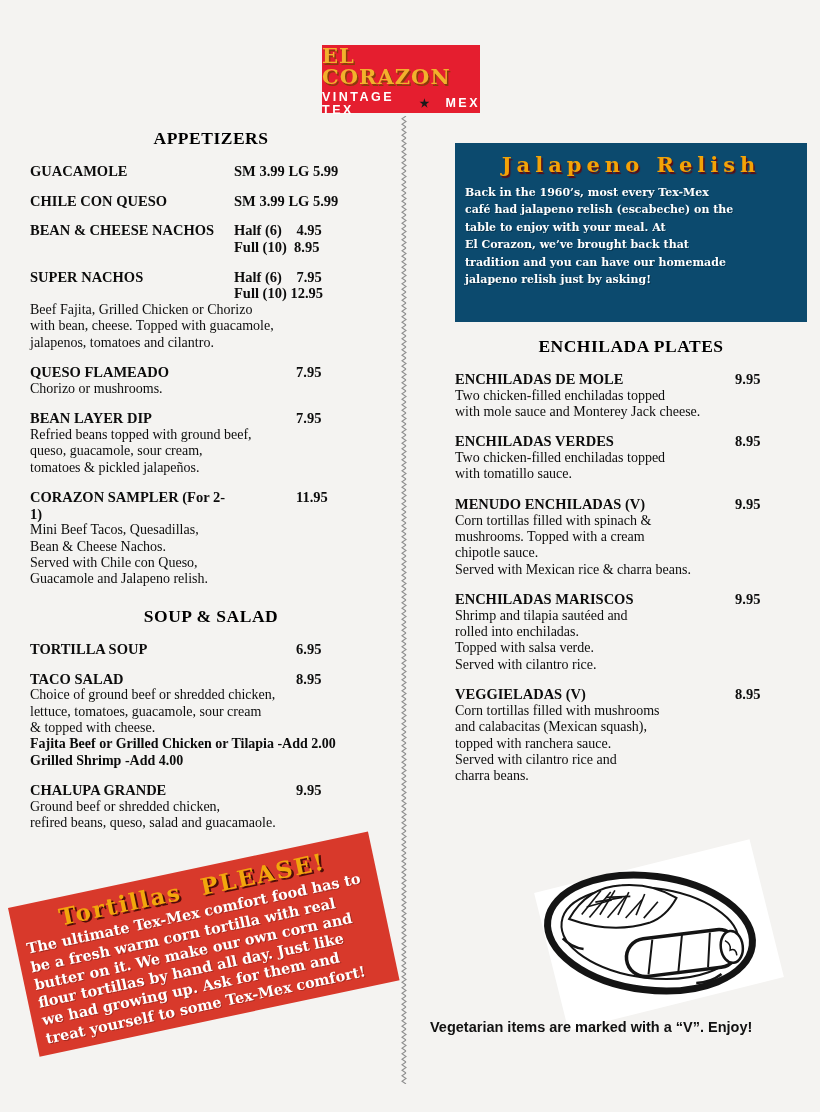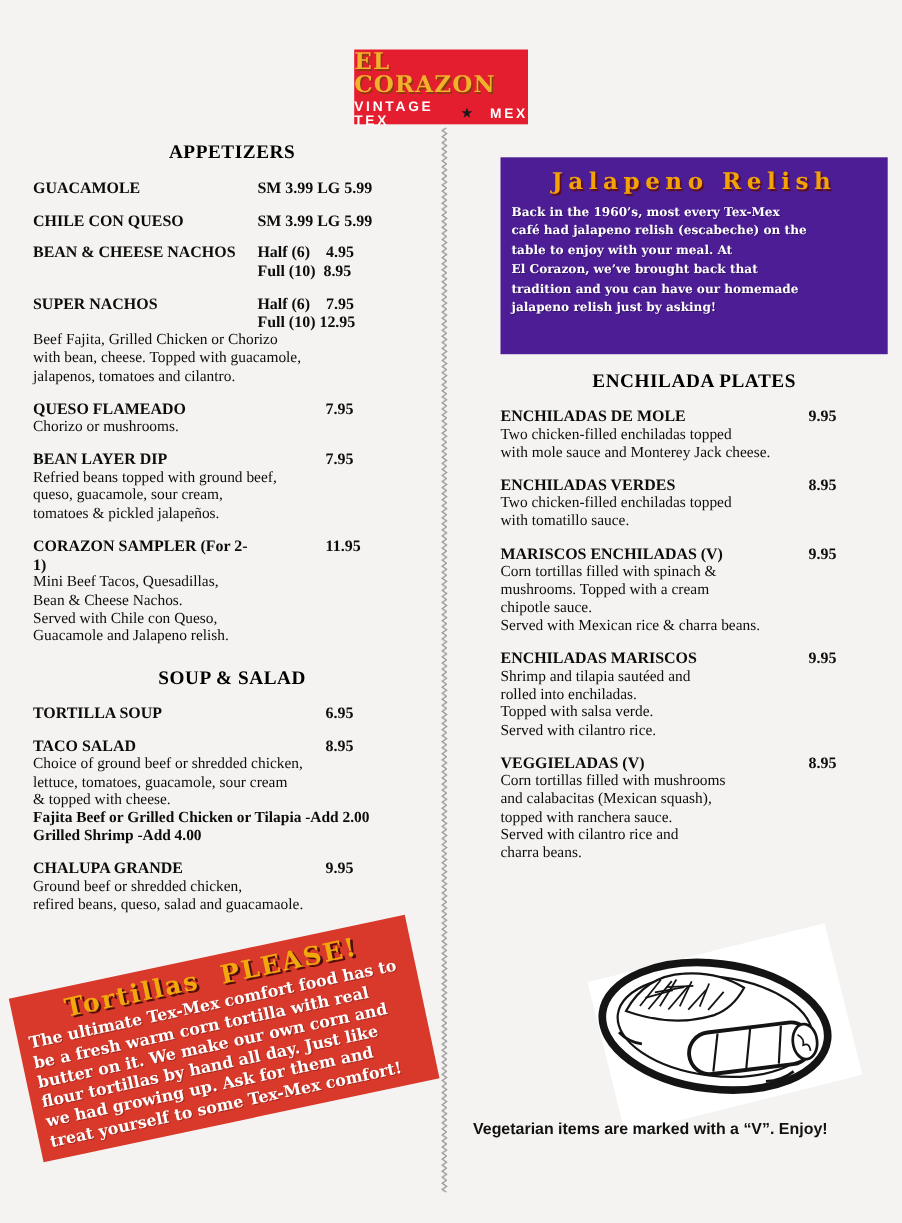--- a/index.html
+++ b/index.html
@@ -29,21 +29,21 @@
   .mi-head{display:flex;align-items:flex-start;}
   .mi-name{font-weight:bold;font-size:14.5px;flex:1 1 auto;line-height:1.15;}
   .mi-price{font-weight:bold;font-size:14.5px;width:158px;flex:0 0 auto;white-space:pre;line-height:1.15;}
   .mi-price.single{padding-left:62px;box-sizing:border-box;}
   .col-right .mi-price{width:72px;padding-left:0;}
   .mi-desc{font-size:14px;line-height:1.17;white-space:pre-line;}
   .mi-desc.bold{font-weight:bold;}
   .note{font-weight:bold;font-size:13.5px;margin:2px 0 16px 0;}
 
   
-  .relish-box{position:absolute;left:455px;top:143px;width:352px;height:179px;background:#4c1d95;
+  .relish-box{position:absolute;left:455px;top:143px;width:352px;height:179px;background:#0c4a6e;
         box-sizing:border-box;padding:9px 10px;}
   .relish-title{font-family:"DejaVu Serif",serif;font-weight:bold;font-size:21px;color:#f4a307;
         text-align:center;letter-spacing:5px;text-shadow:1.5px 1.5px 1px #5c0d14;margin-bottom:7px;}
   .relish-body{font-family:"DejaVu Serif",serif;font-weight:bold;font-size:11px;line-height:1.58;
         color:#ffffff;white-space:pre-line;text-shadow:1px 1px 0 rgba(0,0,0,.3);}
 
   
   .banner{position:absolute;left:8px;top:908px;width:368px;height:152px;background:#d8392b;
         transform:rotate(-12deg);transform-origin:left top;box-sizing:border-box;
         padding:7px 10px 0 10px;text-align:center;}
@@ -209,21 +209,21 @@
       <div class="mi-head">
         <span class="mi-name">ENCHILADAS VERDES</span>
         <span class="mi-price">8.95</span>
       </div>
       <div class="mi-desc">Two chicken-filled enchiladas topped
 with tomatillo sauce.</div>
     </div>
 
     <div class="mi">
       <div class="mi-head">
-        <span class="mi-name">MARISCOS ENCHILADAS (V)</span>
+        <span class="mi-name">MENUDO ENCHILADAS (V)</span>
         <span class="mi-price">9.95</span>
       </div>
       <div class="mi-desc">Corn tortillas filled with spinach &amp;
 mushrooms.  Topped with a cream
 chipotle sauce.
 Served with Mexican rice &amp; charra beans.</div>
     </div>
 
     <div class="mi">
       <div class="mi-head">

